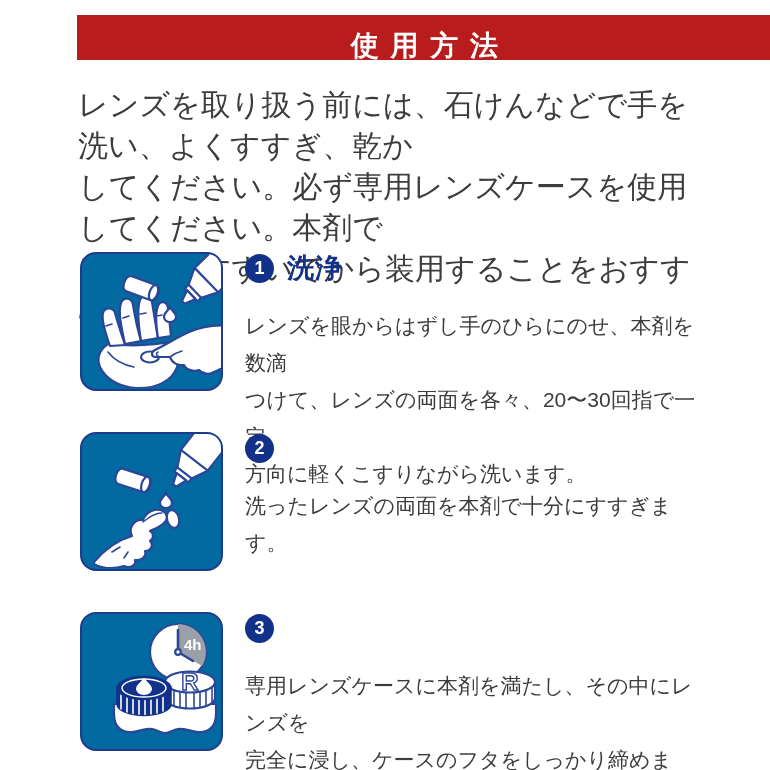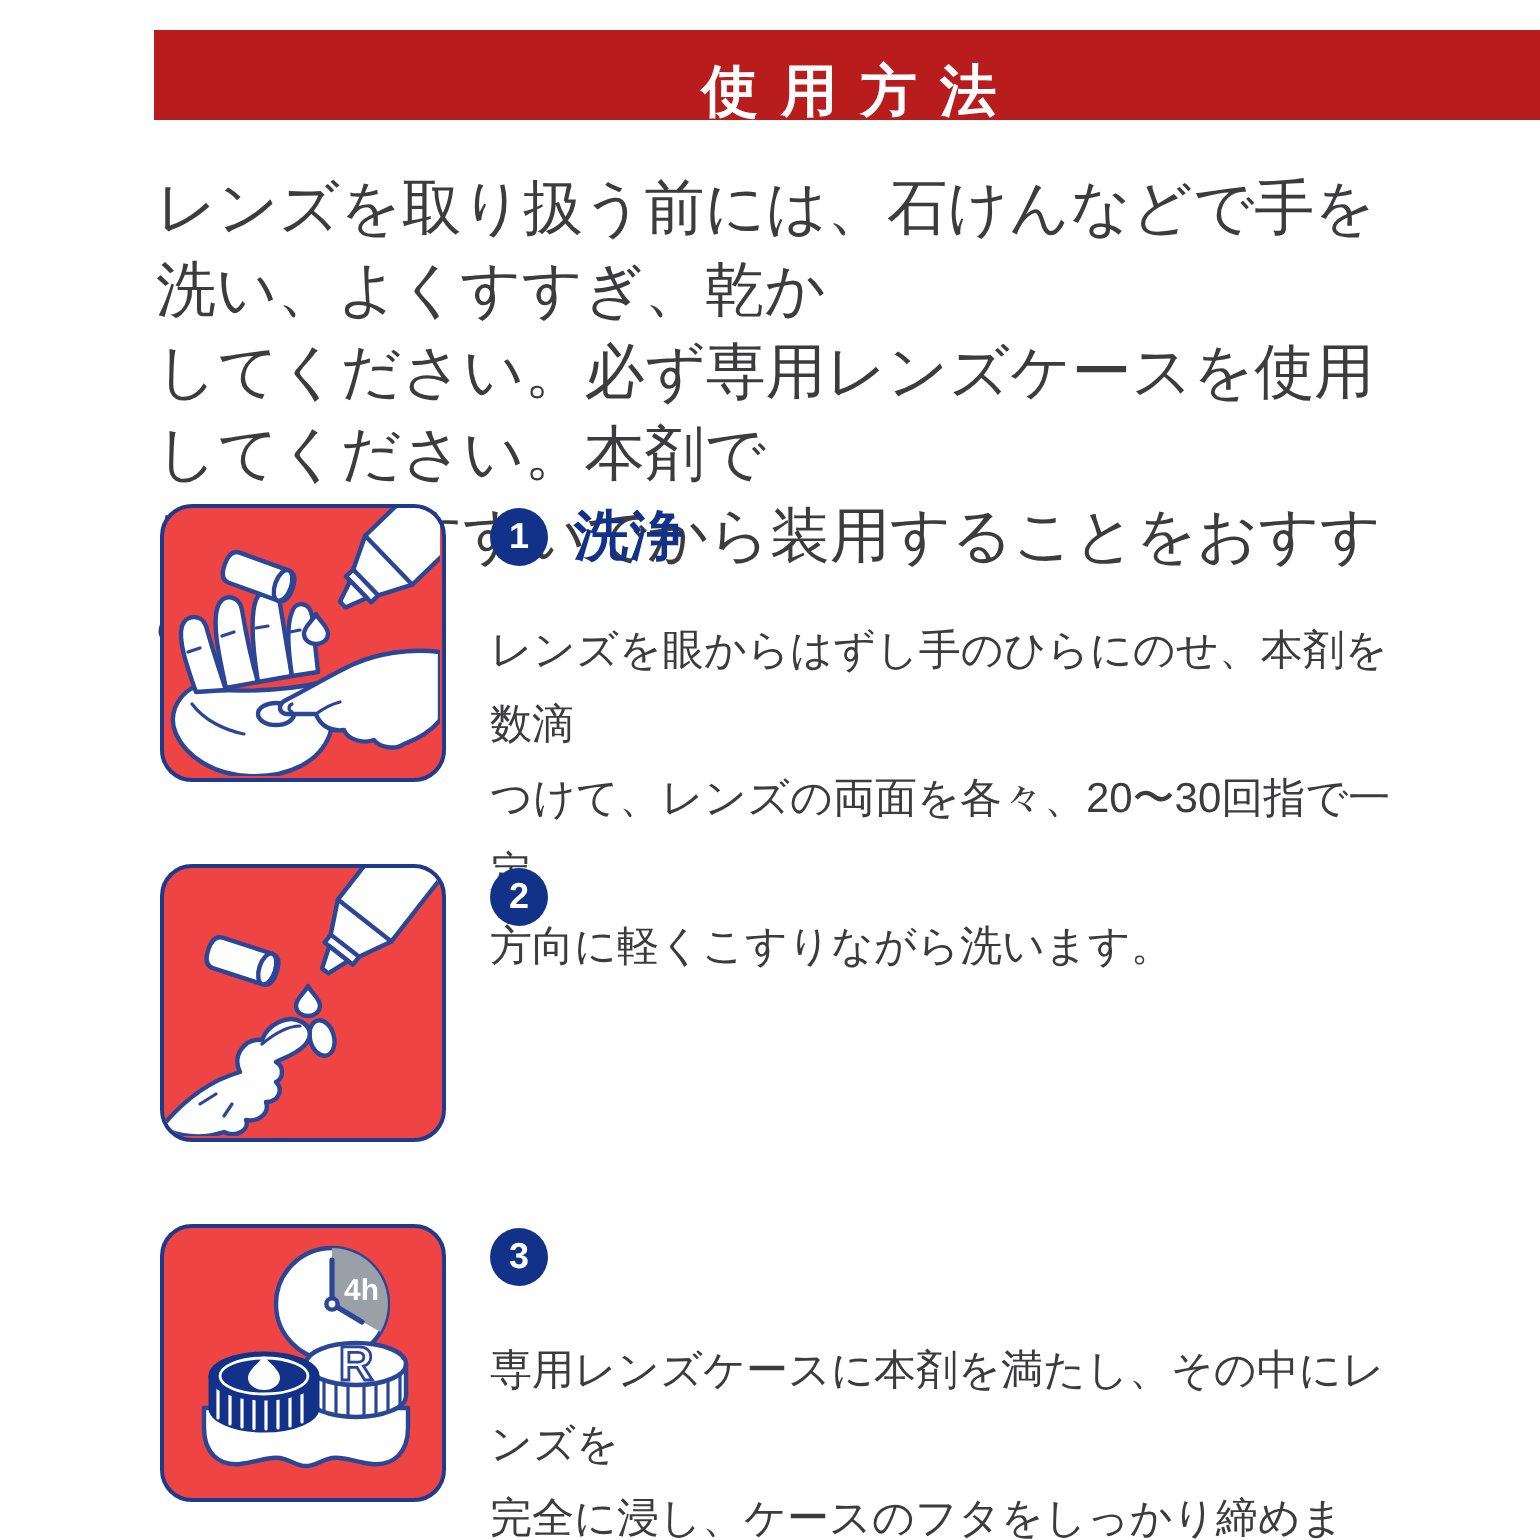--- a/index.html
+++ b/index.html
@@ -19,22 +19,23 @@
   .intro {
     position:absolute; left:78px; top:84px; width:620px;
     font-size:30px; line-height:41px; color:#3c3c3f; white-space:pre-line;
   }
   .step { position:absolute; left:80px; display:flex; }
   .step-1 { top:252px; }
   .step-2 { top:432px; }
   .step-3 { top:612px; }
   .illu-box {
     width:143px; height:139px; flex:0 0 143px;
-    background:#ef4444; border:2.5px solid #1d3a8c; border-radius:16px;
+    background:#0369a1; border:2.5px solid #1d3a8c; border-radius:16px;
     overflow:hidden;
+    padding-left:12px;
   }
   .illu-box svg { display:block; width:138px; height:134px; }
   .step-content { margin-left:22px; width:455px; }
   .step-head { display:flex; align-items:center; height:30px; margin-top:1px; }
   .badge {
     width:29px; height:29px; border-radius:50%; background:#12328a;
     color:#fff; font-size:18px; font-weight:bold;
     display:flex; align-items:center; justify-content:center; flex:0 0 29px;
   }
   .step-title {
@@ -116,20 +117,21 @@
         <use href="#drop" class="art" transform="translate(72,66)"></use>
         <ellipse class="art" cx="79" cy="85" rx="6" ry="9" transform="rotate(-15 79 85)"></ellipse>
         <path class="art" d="M0,128 C12,114 24,106 38,102 C34,94 40,85 49,86 C52,78 62,73 69,77 C74,80 74,85 70,89 C66,93 60,95 56,97 C60,99 60,105 56,107 C60,111 57,117 51,117 C53,123 47,127 41,126 C43,131 36,135 30,132 C18,136 6,134 0,130 Z"></path>
         <path class="ln" d="M49,88 C55,83 62,79 68,79 M18,118 L26,113 M30,124 L34,118"></path>
       </svg>
     </div>
     <div class="step-content">
       <div class="step-head">
         <span class="badge">2</span>
       </div>
+      <div class="step-desc">洗ったレンズの両面を本剤で十分にすすぎます。</div>
     </div>
   </div>
 
   <div class="step step-3">
     <div class="illu-box">
       <svg viewBox="0 0 138 134">
 
         <circle class="art" cx="84" cy="38" r="28"></circle>
         <path class="grayfill" d="M84,38 L84,10 A28,28 0 0 1 108.2,52 Z"></path>
         <text class="clock-label" x="90" y="36">4h</text>

